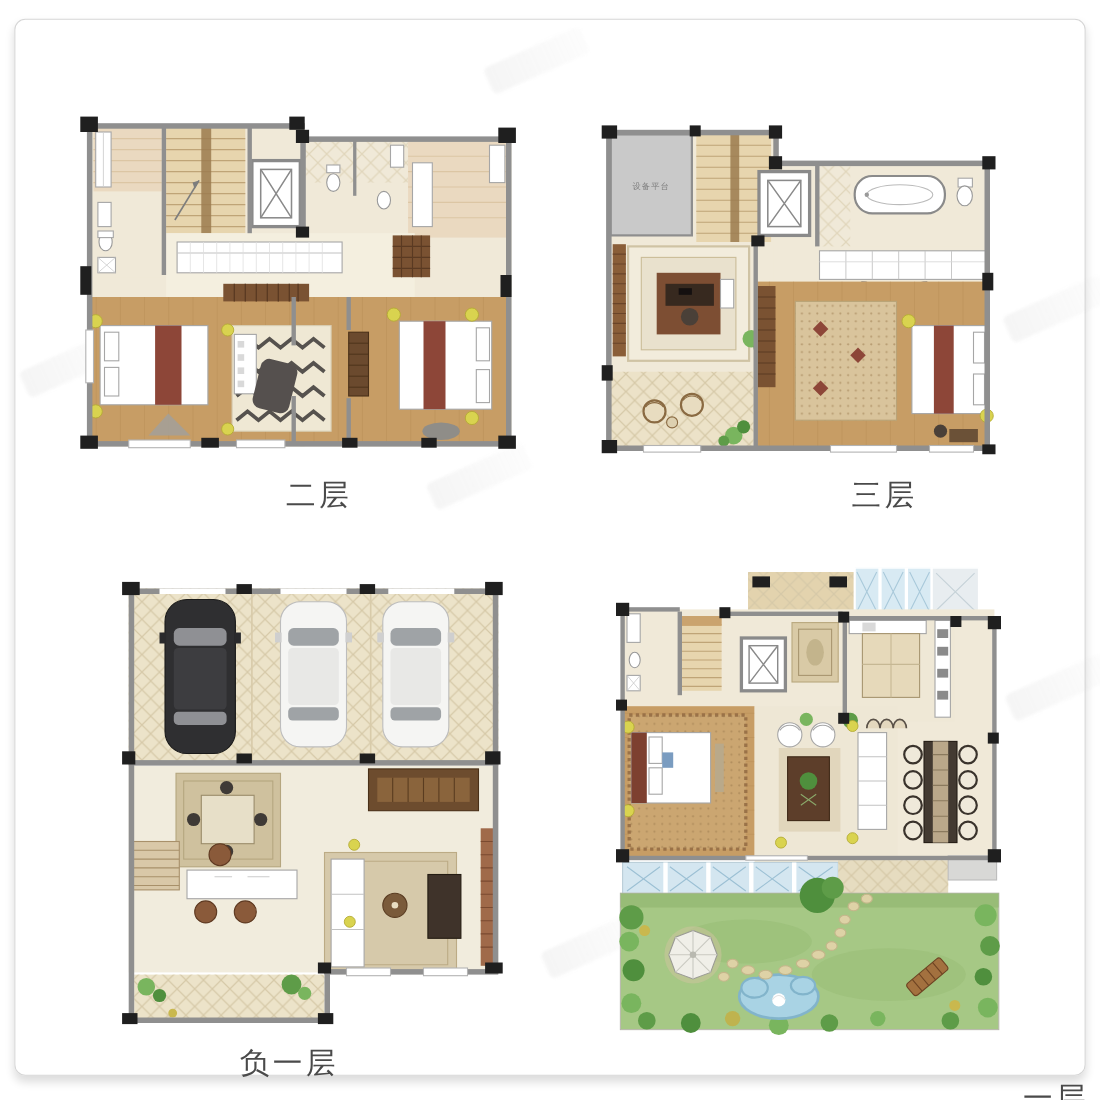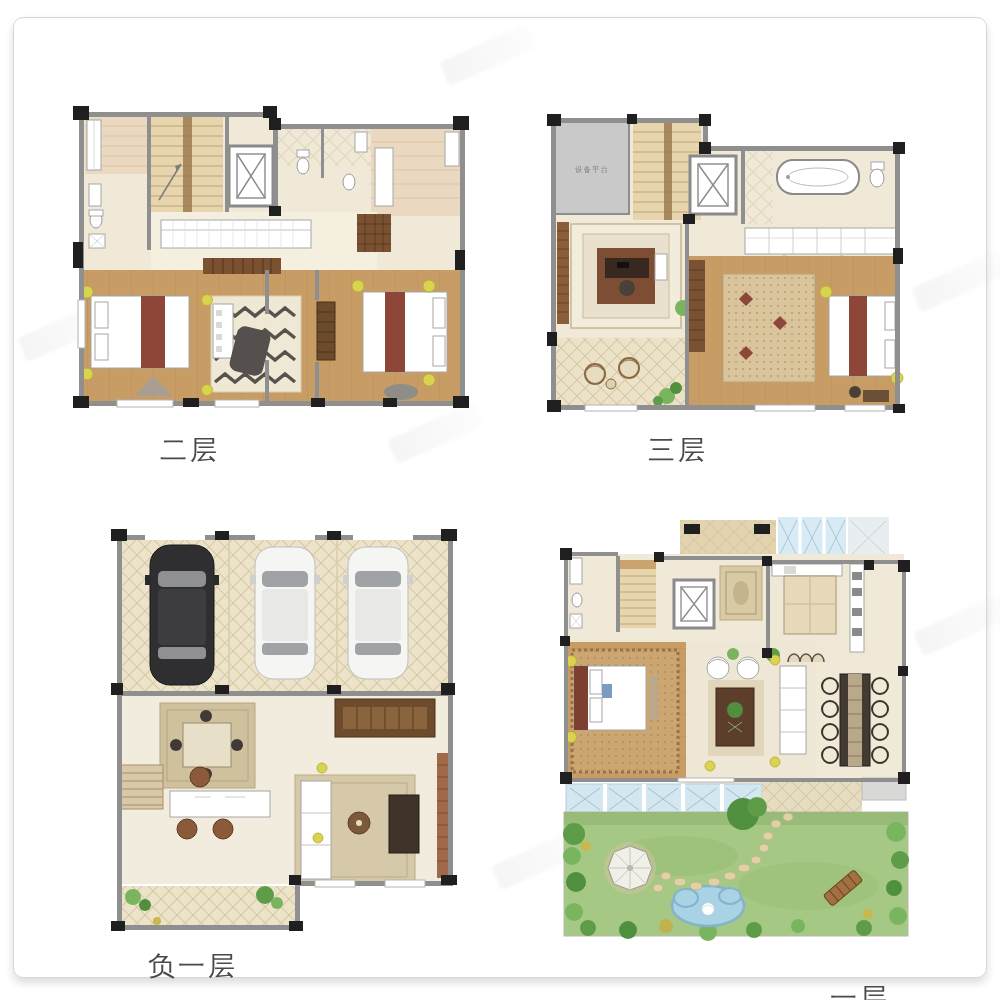--- a/index.html
+++ b/index.html
@@ -2,21 +2,21 @@
 <html><head>
 <meta charset="utf-8">
 <style>
   html,body{margin:0;padding:0;background:#ffffff;}
   body{width:1000px;height:1000px;position:relative;overflow:hidden;
        font-family:"Liberation Sans","DejaVu Sans",sans-serif;}
   .photo-frame{position:absolute;left:13px;top:17px;right:13px;bottom:22px;
        border:1px solid #d6d6d6;border-radius:10px;
        box-shadow:0 5px 9px rgba(0,0,0,0.14);pointer-events:none;}
   .plan{position:absolute;}
-  .caption{position:absolute;width:160px;text-align:left;font-size:27px;
+  .caption{position:absolute;width:160px;text-align:right;font-size:27px;
        color:#4a4a4a;letter-spacing:3px;font-weight:500;}
   .wm{position:absolute;width:96px;height:26px;border-radius:5px;
       background:linear-gradient(90deg,rgba(170,170,170,0.12),rgba(170,170,170,0.03));
       transform:rotate(-24deg);filter:blur(1.5px);}
   
   svg .w{fill:#8f8f8f;}
   svg .k{fill:#1f1f1f;}
   svg .cream{fill:#f0e9d8;}
   svg .tan{fill:#ead9c0;}
   svg .wood{fill:#c79d65;}
@@ -284,21 +284,21 @@
     <rect x="154" y="6" width="12" height="12" class="k"></rect>
     <rect x="154" y="34" width="12" height="12" class="k"></rect>
     <rect x="348" y="34" width="14" height="12" class="k"></rect>
     <rect x="348" y="296" width="14" height="10" class="k"></rect>
     <rect x="2" y="292" width="14" height="12" class="k"></rect>
     <rect x="2" y="224" width="10" height="14" class="k"></rect>
     <rect x="138" y="106" width="12" height="10" class="k"></rect>
     <rect x="348" y="140" width="10" height="16" class="k"></rect>
   </g>
 </svg>
-<div class="caption" style="left:648px;top:432px">三层</div>
+<div class="caption" style="left:674px;top:432px">三层</div>
 
 <svg class="plan" style="left:105px;top:523px" width="360" height="412" viewBox="0 0 360 412">
   <g>
     <rect x="12" y="12" width="336" height="160" fill="#ece3c9"></rect>
     <rect x="12" y="12" width="336" height="160" fill="url(#p-diag)"></rect>
     <path d="M124,12 V172 M232,12 V172" stroke="#d8cbaa" stroke-width="1.5"></path>
   </g>
   <g transform="translate(45,22)">
     <rect x="0" y="0" width="64" height="140" rx="20" fill="#2f2f31" stroke="#1a1a1a"></rect>
     <rect x="8" y="26" width="48" height="16" rx="5" fill="#8f9094"></rect>

